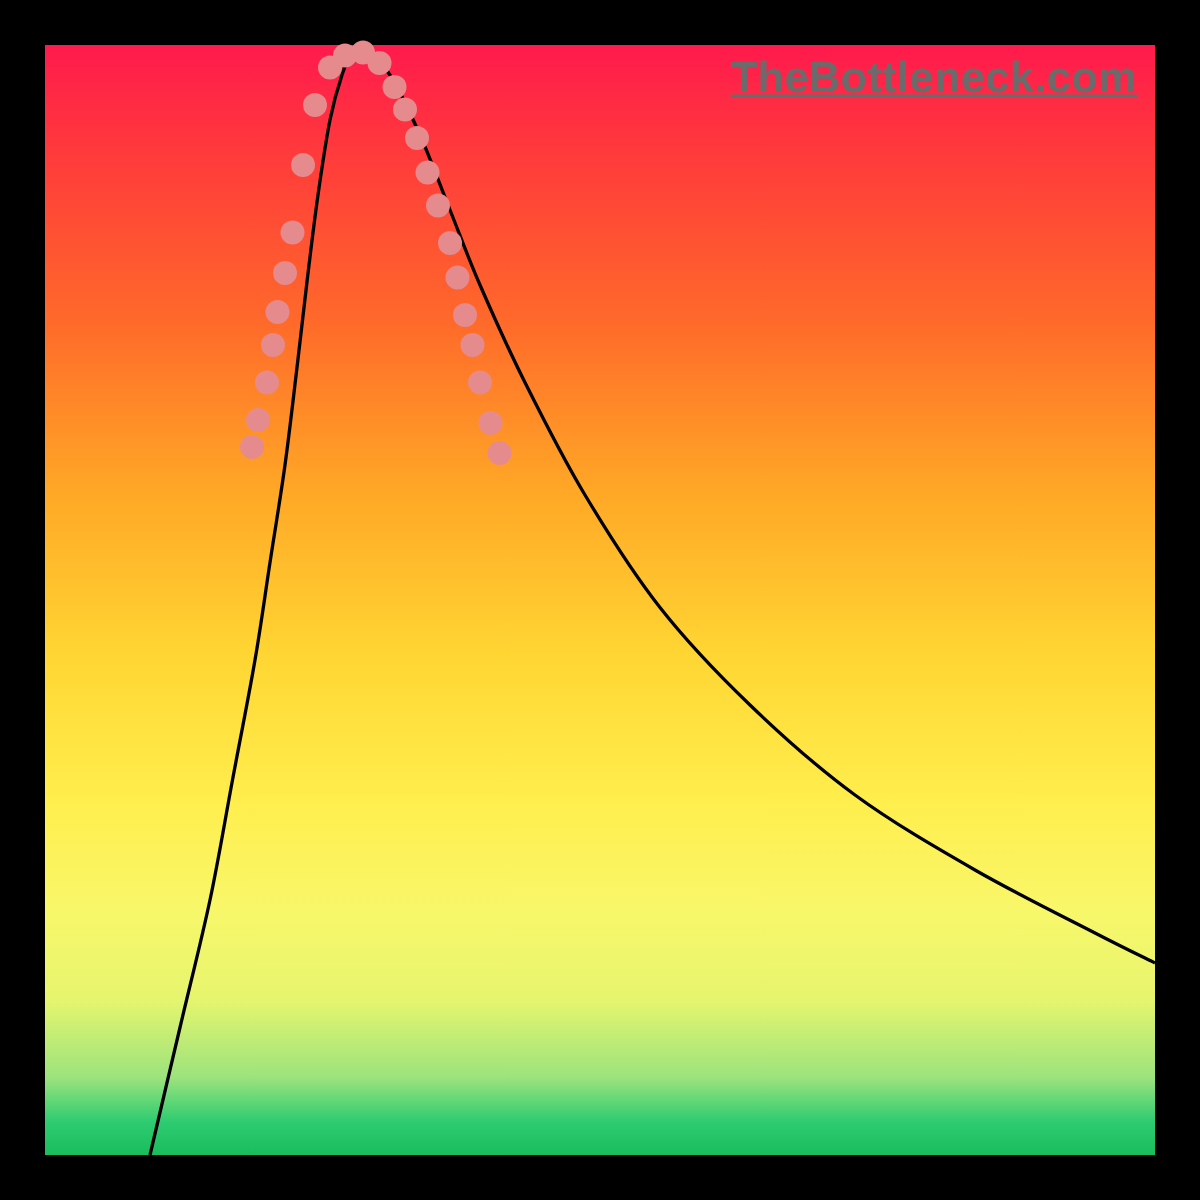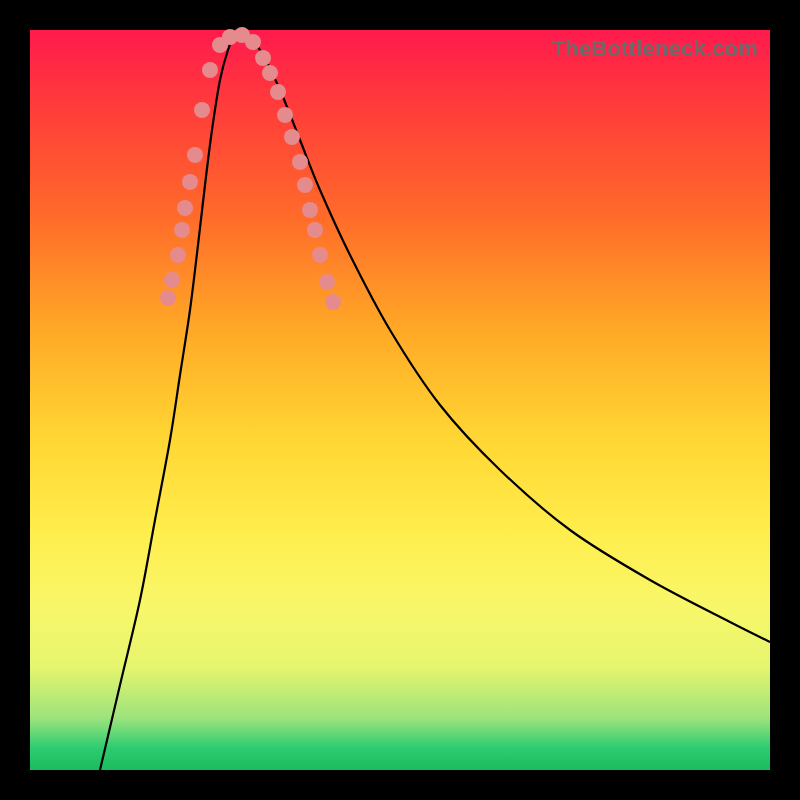--- a/index.html
+++ b/index.html
@@ -34,25 +34,26 @@
       #e6f56e 86%,
       #9CE37D 93%,
       #2ECC71 97%,
       #1abc5c 100%
     );
   }
   .watermark {
     position: absolute;
     top: 6px;
     right: 12px;
-    font-size: 22px;
+    font-size: 29px;
     font-weight: 600;
     color: #6b6b6b;
     letter-spacing: 0.2px;
     user-select: none;
+    text-decoration: underline;
   }
   svg.curve {
     position: absolute;
     left: 0;
     top: 0;
     width: 740px;
     height: 740px;
     overflow: visible;
   }
   .curve-path {

